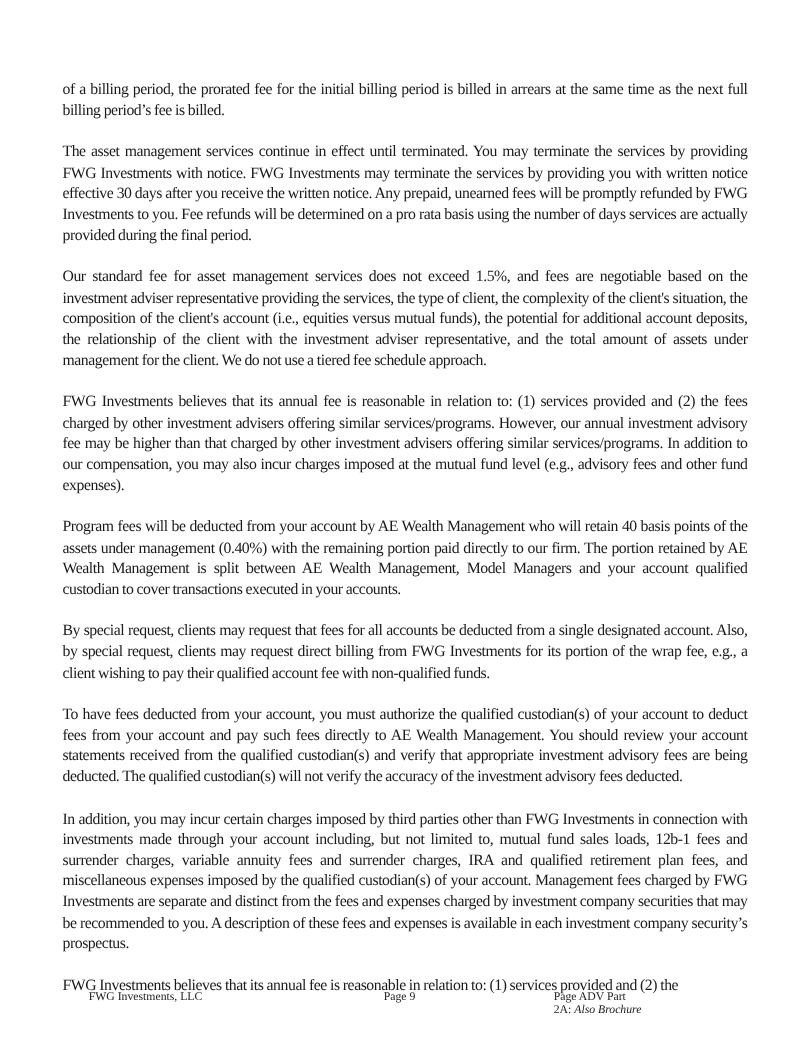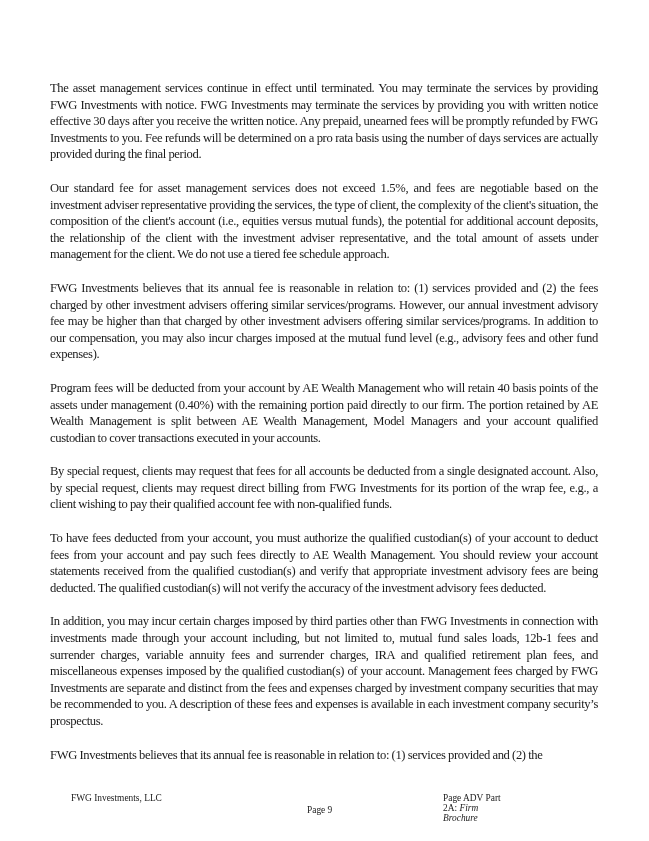--- a/index.html
+++ b/index.html
@@ -44,34 +44,34 @@
       color: #1a1a1a;
       height: 14px;
     }
     .footer .left {
       position: absolute;
       left: 71px;
     }
     .footer .center {
       position: absolute;
       left: 307px;
-      margin-top: 12px;
     }
     .footer .right {
       position: absolute;
       left: 443px;
     }
     .footer .italic {
       font-style: italic;
     }
   </style>
 </head>
 <body>
 
 <div class="page">
+  <p class="para">of a billing period, the prorated fee for the initial billing period is billed in arrears at the same time as the next full billing period’s fee is billed.</p>
   <div class="gap"></div>
   <p class="para">The asset management services continue in effect until terminated. You may terminate the services by providing FWG Investments with notice. FWG Investments may terminate the services by providing you with written notice effective 30 days after you receive the written notice. Any prepaid, unearned fees will be promptly refunded by FWG Investments to you. Fee refunds will be determined on a pro rata basis using the number of days services are actually provided during the final period.</p>
   <div class="gap"></div>
   <p class="para">Our standard fee for asset management services does not exceed 1.5%, and fees are negotiable based on the investment adviser representative providing the services, the type of client, the complexity of the client's situation, the composition of the client's account (i.e., equities versus mutual funds), the potential for additional account deposits, the relationship of the client with the investment adviser representative, and the total amount of assets under management for the client. We do not use a tiered fee schedule approach.</p>
   <div class="gap"></div>
   <p class="para">FWG Investments believes that its annual fee is reasonable in relation to: (1) services provided and (2) the fees charged by other investment advisers offering similar services/programs. However, our annual investment advisory fee may be higher than that charged by other investment advisers offering similar services/programs. In addition to our compensation, you may also incur charges imposed at the mutual fund level (e.g., advisory fees and other fund expenses).</p>
   <div class="gap"></div>
   <p class="para">Program fees will be deducted from your account by AE Wealth Management who will retain 40 basis points of the assets under management (0.40%) with the remaining portion paid directly to our firm. The portion retained by AE Wealth Management is split between AE Wealth Management, Model Managers and your account qualified custodian to cover transactions executed in your accounts.</p>
   <div class="gap"></div>
   <p class="para">By special request, clients may request that fees for all accounts be deducted from a single designated account. Also, by special request, clients may request direct billing from FWG Investments for its portion of the wrap fee, e.g., a client wishing to pay their qualified account fee with non-qualified funds.</p>
@@ -79,14 +79,14 @@
   <p class="para">To have fees deducted from your account, you must authorize the qualified custodian(s) of your account to deduct fees from your account and pay such fees directly to AE Wealth Management. You should review your account statements received from the qualified custodian(s) and verify that appropriate investment advisory fees are being deducted. The qualified custodian(s) will not verify the accuracy of the investment advisory fees deducted.</p>
   <div class="gap"></div>
   <p class="para">In addition, you may incur certain charges imposed by third parties other than FWG Investments in connection with investments made through your account including, but not limited to, mutual fund sales loads, 12b-1 fees and surrender charges, variable annuity fees and surrender charges, IRA and qualified retirement plan fees, and miscellaneous expenses imposed by the qualified custodian(s) of your account. Management fees charged by FWG Investments are separate and distinct from the fees and expenses charged by investment company securities that may be recommended to you. A description of these fees and expenses is available in each investment company security’s prospectus.</p>
   <div class="gap"></div>
   <p class="para">FWG Investments believes that its annual fee is reasonable in relation to: (1) services provided and (2) the</p>
 </div>
 
 <div class="footer">
   <span class="left">FWG Investments, LLC</span>
   <span class="center">Page 9</span>
-  <span class="right"><span>Page ADV Part 2A: </span><span class="italic">Firm Brochure</span></span>
+  <span class="right"><span>Page ADV Part 2A: </span><span class="italic">Also Brochure</span></span>
 </div>
 
 </body></html>

